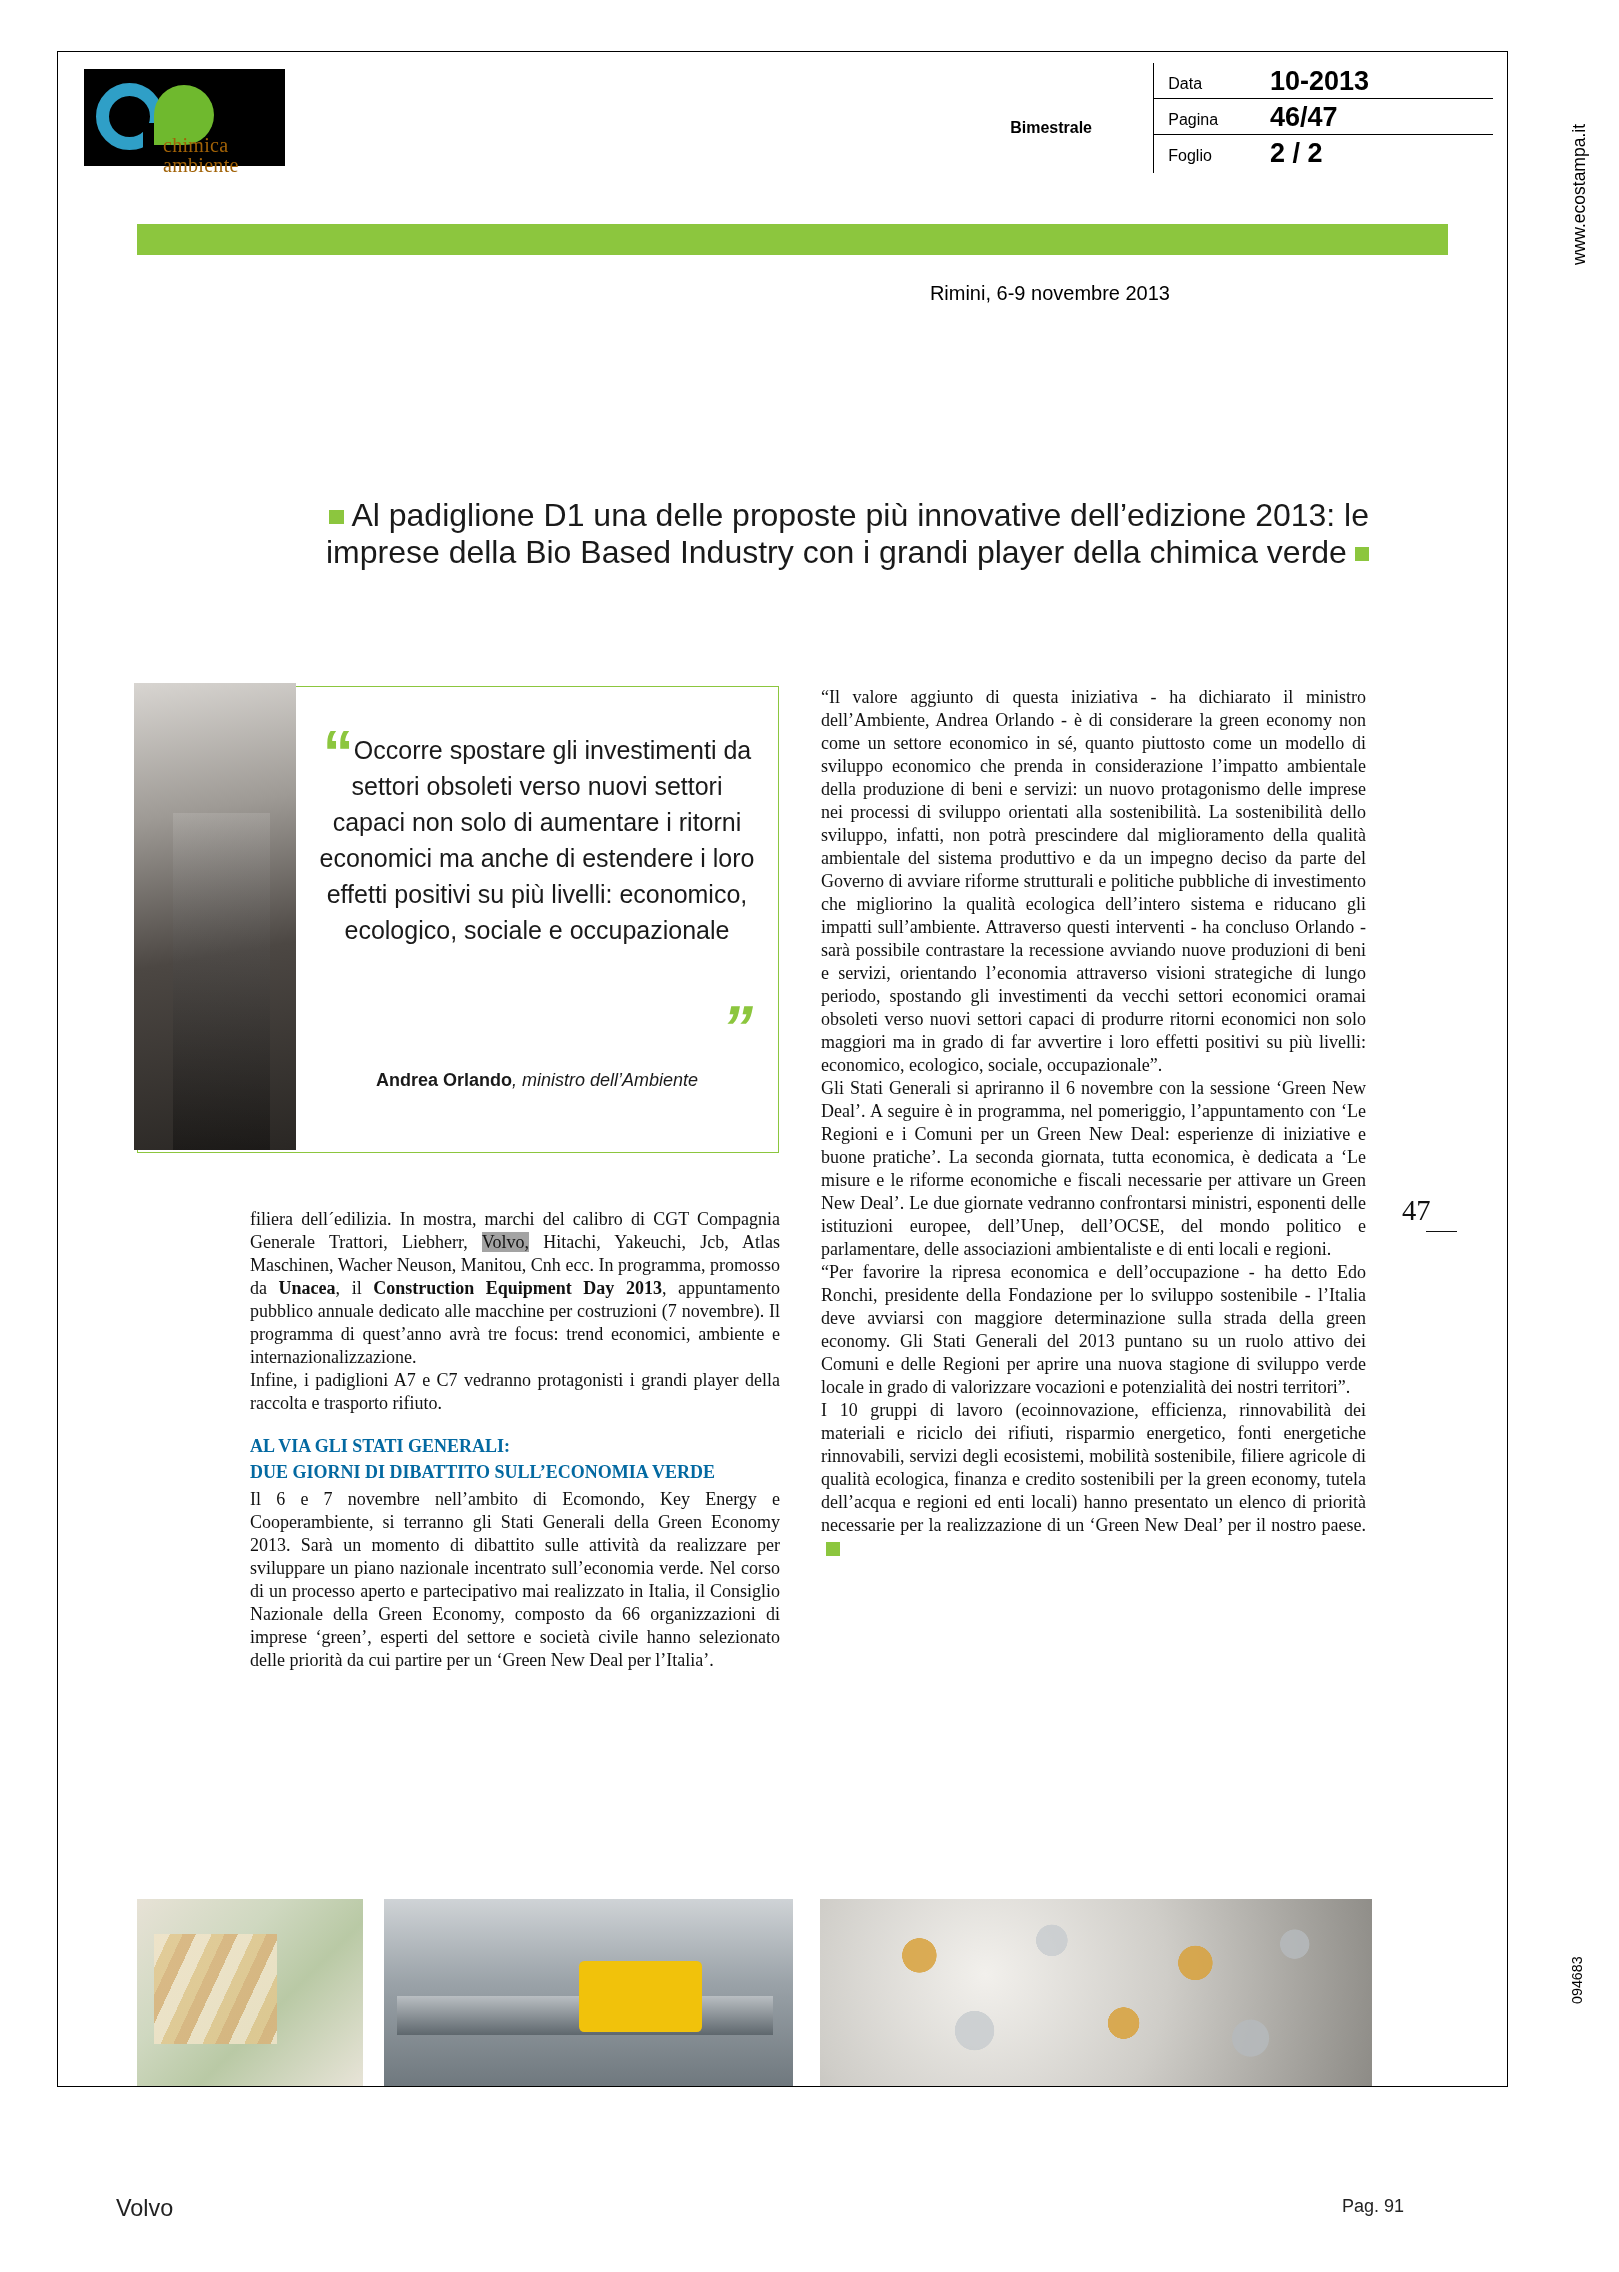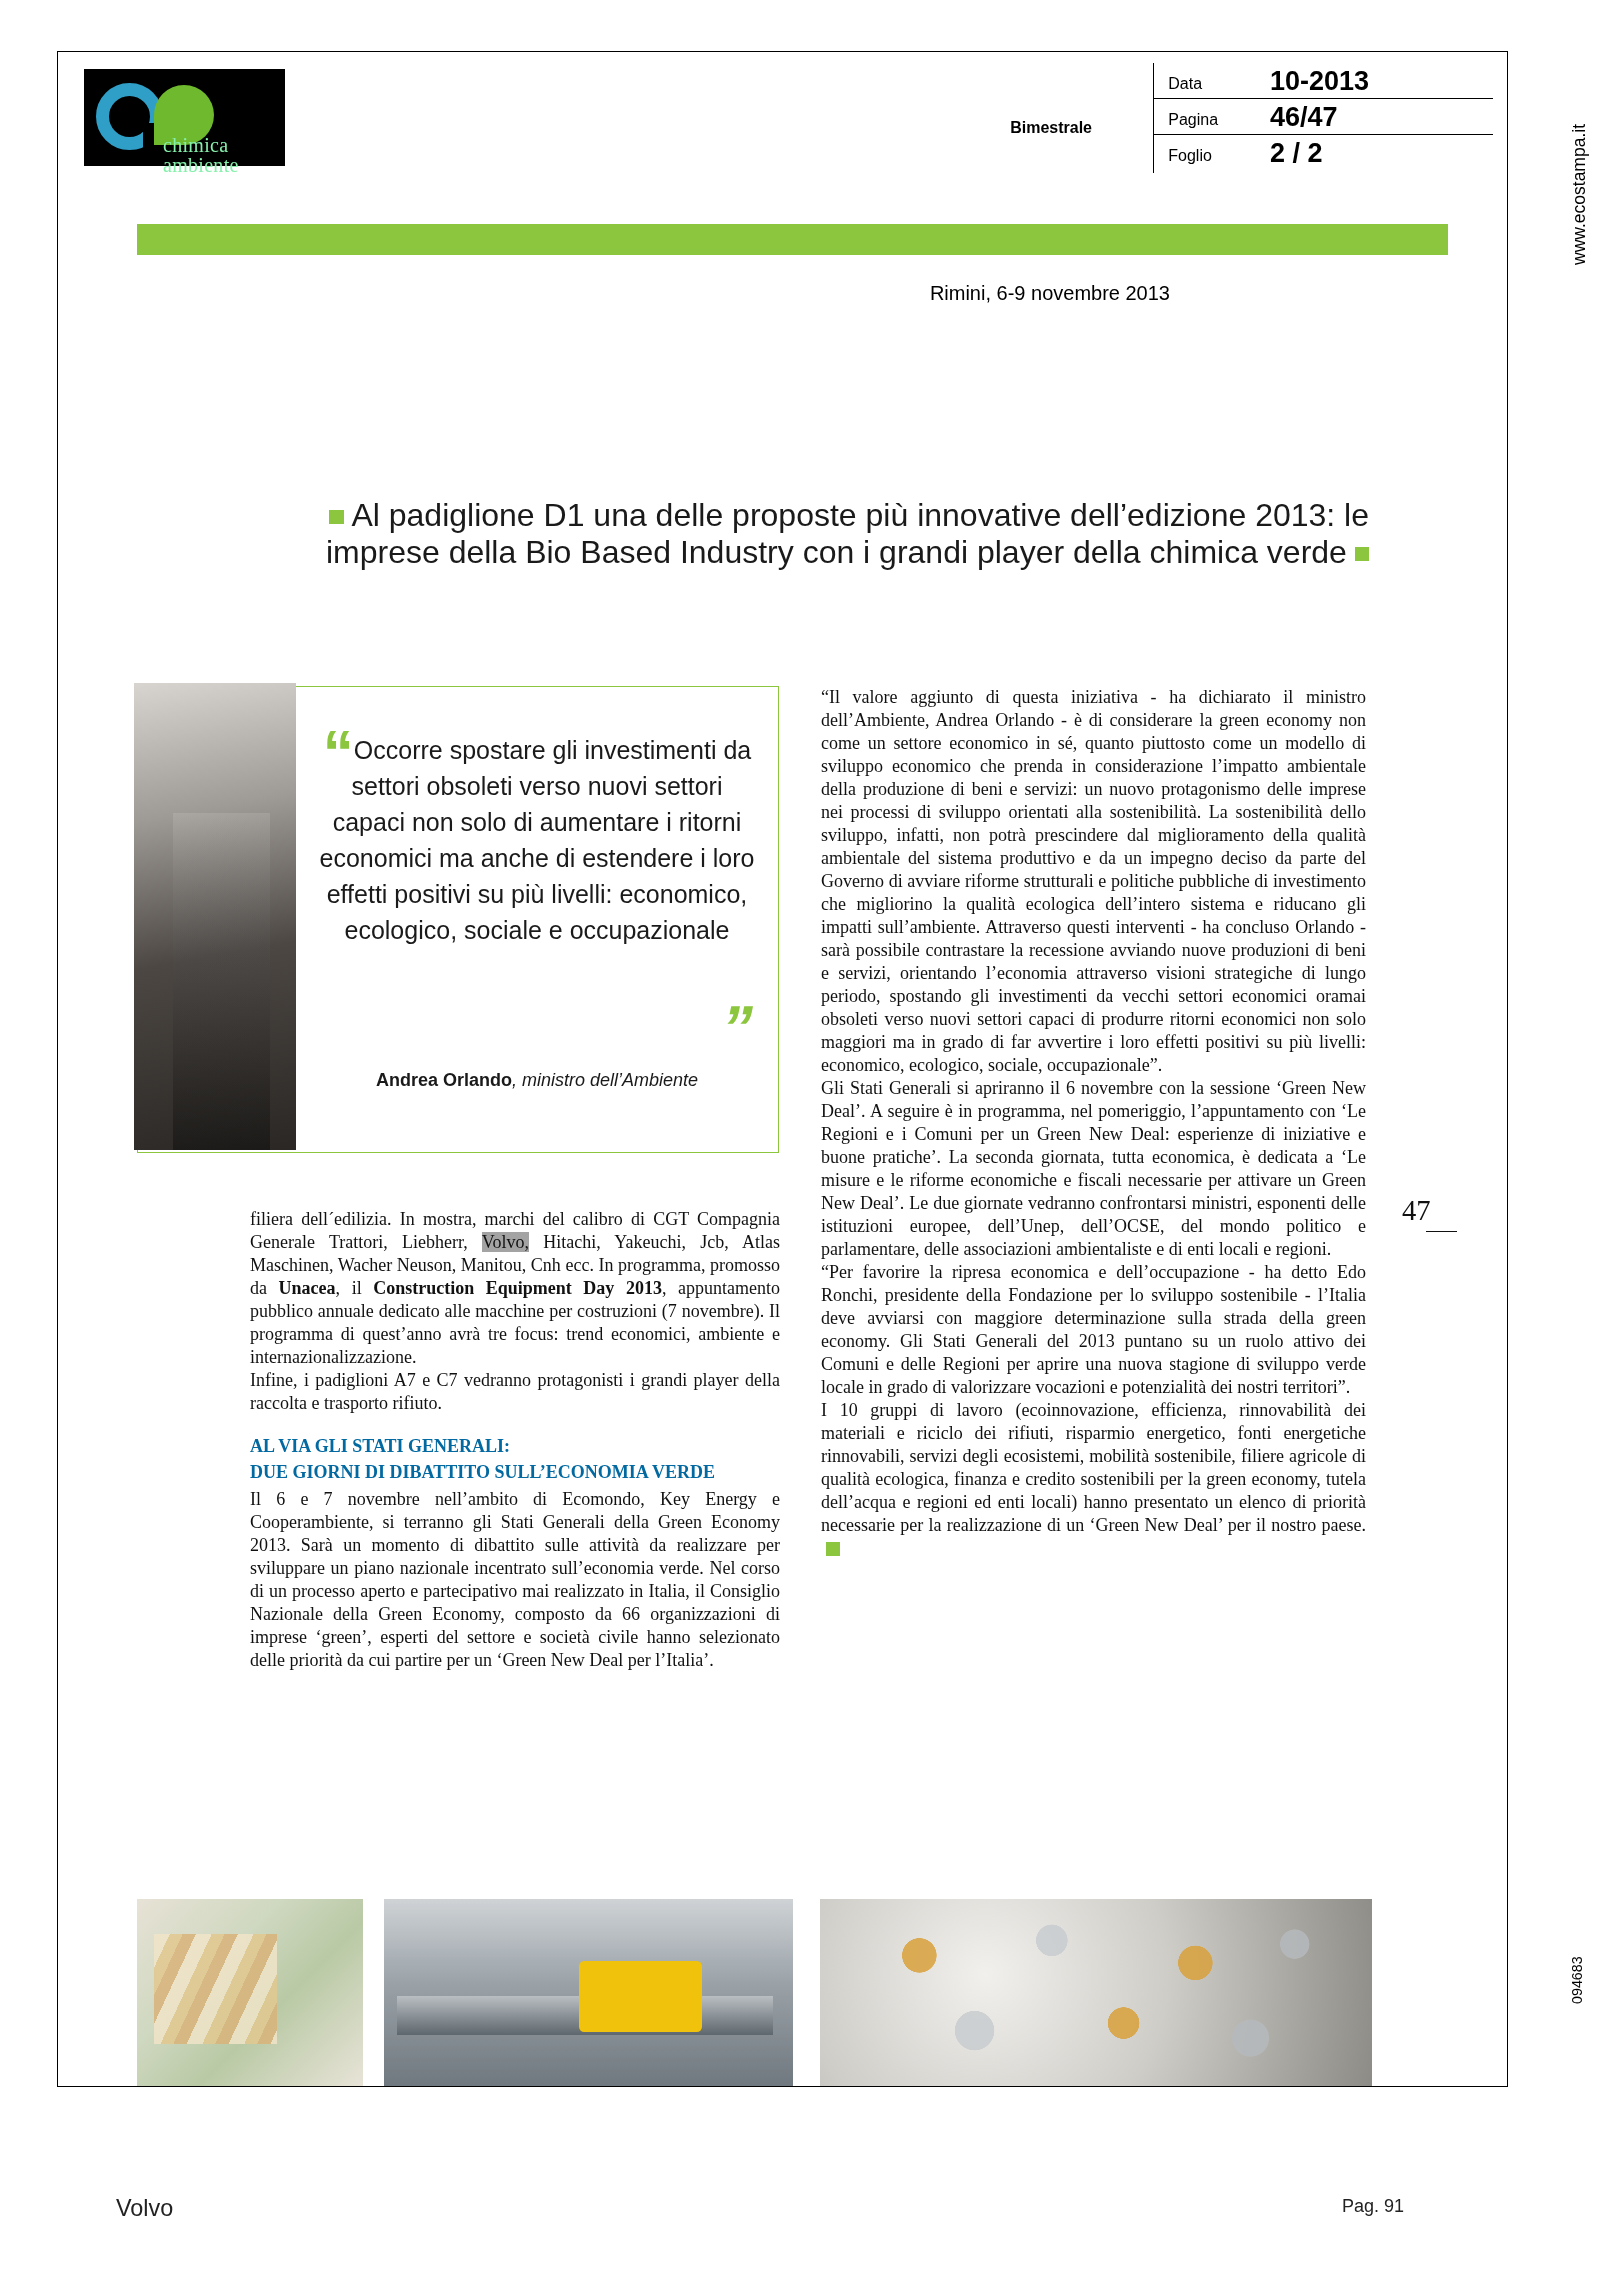--- a/index.html
+++ b/index.html
@@ -44,21 +44,21 @@
     background:#000;
   }
   .logo-blob{
     position:absolute; left:70px; top:15.6px;
     width:60px; height:60px;
     border-radius:50% 50% 50% 0;
     background:#6fb92e;
   }
   .logo-text{
     position:absolute; left:79px; top:67px;
-    color:#86efac;
+    color:#a16207;
     font-family:"Liberation Serif", serif;
     font-size:20px;
     line-height:19.5px;
     letter-spacing:0.3px;
   }
   .periodicity{
     position:absolute; right:415px; top:67px;
     font-family:"Liberation Sans", sans-serif;
     font-size:16px;
     font-weight:bold;

